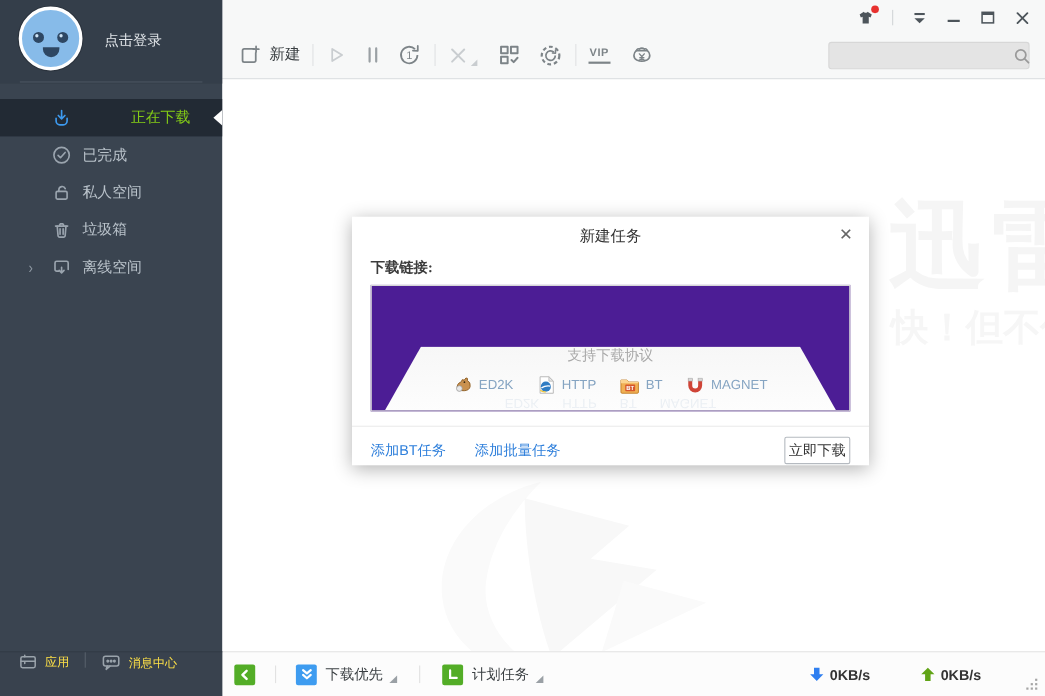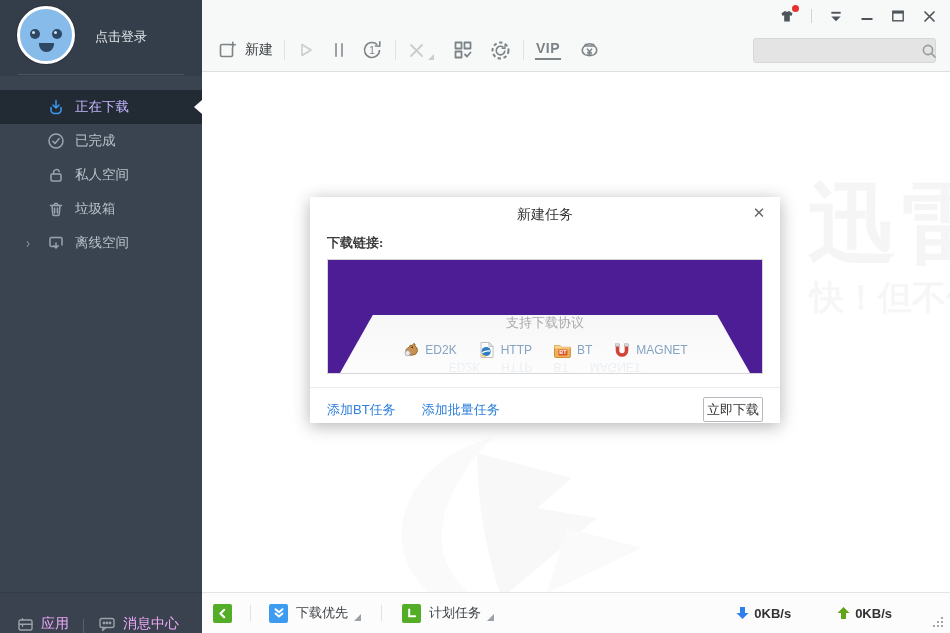--- a/index.html
+++ b/index.html
@@ -14,63 +14,63 @@
   .eye { position:absolute; top:20px; width:10px; height:10px; border-radius:50%; background:#2e4763; }
   .eye::after { content:""; position:absolute; left:2px; top:2px; width:3px; height:3px; border-radius:50%; background:#cfe4f5; }
   .eye.l { left:10px; } .eye.r { right:10px; }
   .mouth { position:absolute; left:19px; top:34px; width:15px; height:9px; background:#2e4763; border-radius:0 0 14px 14px; }
   .login-text { position:absolute; left:95px; top:28px; font-size:13px; color:#e2e6ea; cursor:pointer; }
   .sidebar-divider { position:absolute; left:18px; top:74px; width:166px; height:1px; background:#4b5560; }
 
   .nav { position:absolute; top:90px; left:0; width:100%; }
   .nav-item { position:relative; height:34px; display:flex; align-items:center; color:#b9c2ca; font-size:13.5px; cursor:pointer; }
   .nav-item .nav-icon { margin-left:46px; margin-right:10px; width:19px; height:19px; display:flex; align-items:center; justify-content:center; color:#9aa4ae; }
-  .nav-item.active { background:#222a34; color:#c4b5fd; }
+  .nav-item.active { background:#222a34; color:#84cc16;gap:44px; }
   .nav-item.active .nav-icon { color:#3d9af0; }
   .nav-item.active .notch { position:absolute; right:0; top:50%; margin-top:-7px; width:0; height:0;
        border-top:7px solid transparent; border-bottom:7px solid transparent; border-right:8px solid #ffffff; }
   .expander { position:absolute; left:26px; color:#8d97a1; font-size:12px; transform:scaleY(1.2); }
 
   .sidebar-footer { position:absolute; bottom:0; left:0; width:100%; height:41px; background:#39424e;
-       display:flex; align-items:flex-end; color:#f0abfc; font-size:14px; border-top:1px solid #323b46; }
+       display:flex; align-items:flex-start; color:#fde047; font-size:11px; border-top:1px solid #323b46; }
   .sf-group { display:flex; align-items:center; cursor:pointer; }
   .sf-icon { color:#9aa3ab; margin-right:7px; display:flex; }
   .sf-sep { width:1px; height:14px; background:#565f6a; margin:0 14px; }
   .sidebar-footer .g1 { margin-left:17px; }
 
   
   .topbar { position:absolute; left:202px; top:0; width:748px; height:72px; background:#f7f8f8; border-bottom:1px solid #dcdfe1; z-index:4; }
   .winctrl { position:absolute; top:8px; right:12px; display:flex; align-items:center; gap:13px; }
   .wc-btn { width:18px; height:16px; display:flex; align-items:center; justify-content:center; color:#4d555b; cursor:pointer; position:relative; }
   .wc-sep { width:1px; height:14px; background:#d2d5d7; margin:0 2px; }
   .red-dot { position:absolute; right:-3px; top:-3px; width:7px; height:7px; border-radius:50%; background:#e8312f; }
 
   .toolbar { position:absolute; left:0; top:28px; height:44px; display:flex; align-items:center; }
   .tb-group { display:flex; align-items:center; cursor:pointer; color:#7d8488; }
   .tb-sep { width:1px; height:20px; background:#e0e2e3; margin:0 11px; }
   .new-label { font-size:14px; color:#3a3f42; margin-left:7px; }
   .tb-icon { display:flex; align-items:center; justify-content:center; }
   .disabled { color:#c9cdd0; }
-  .vip-text { font-size:14px; font-weight:bold; color:#7d8488; border-bottom:2px solid #7d8488; padding:0 1px 2px; letter-spacing:0.5px; }
+  .vip-text { font-size:10px; font-weight:bold; color:#7d8488; border-bottom:2px solid #7d8488; padding:0 1px 2px; letter-spacing:0.5px; }
   .del-wrap { position:relative; }
   .del-tri { position:absolute; right:-8px; bottom:0; width:0; height:0; border-left:6px solid transparent; border-bottom:6px solid #c9cdd0; }
 
   .searchbox { position:absolute; right:14px; top:38px; width:183px; height:25px; background:#e4e4e4;
        border:1px solid #d7d7d7; border-radius:3px; display:flex; align-items:center; }
   .searchbox input { flex:1; border:none; background:transparent; outline:none; font-size:12px; padding:0 6px; color:#555; }
   .search-icon { margin-right:6px; color:#9a9a9a; display:flex; cursor:pointer; }
 
   
   .content { position:absolute; left:202px; top:73px; width:748px; height:519px; background:#fff; overflow:hidden; }
   .wm-brand { position:absolute; left:606px; top:92px; font-size:88px; font-weight:bold; color:#f5f5f5; letter-spacing:6px; white-space:nowrap; }
   .wm-slogan { position:absolute; left:608px; top:202px; font-size:34px; font-weight:bold; color:#f6f6f6; white-space:nowrap; }
   .wm-bird { position:absolute; left:140px; top:350px; opacity:1; }
 
   
-  .dialog { position:absolute; left:310px; top:197px; width:470px; height:226px; background:#fff; z-index:10;
+  .dialog { position:absolute; left:320px; top:197px; width:470px; height:226px; background:#fff; z-index:10;
        box-shadow:0 3px 16px rgba(0,0,0,0.30); }
   .dlg-title { text-align:center; font-size:14px; color:#333; padding-top:9px; }
   .dlg-close { position:absolute; right:12px; top:7px; font-size:15px; color:#666; cursor:pointer; width:18px; height:18px;
        display:flex; align-items:center; justify-content:center; }
   .dlg-label-row { margin:10px 17px 0; font-size:13px; display:flex; align-items:baseline;font-family:Liberation Serif, serif; }
   .link-label { color:#3c3c3c; font-weight:bold; }
   .link-placeholder { color:#b0b0b0; margin-left:6px; font-size:12.5px; }
   .dlg-box { margin:7px 17px 0; height:115px; border:1px solid #d6d6d6; background:#4c1d95; position:relative;
        display:flex; flex-direction:column; justify-content:flex-end; align-items:center; overflow:hidden; cursor:text; }
   .proto-platform { position:absolute; bottom:0; left:50%; transform:translateX(-50%); width:410px; height:58px;

